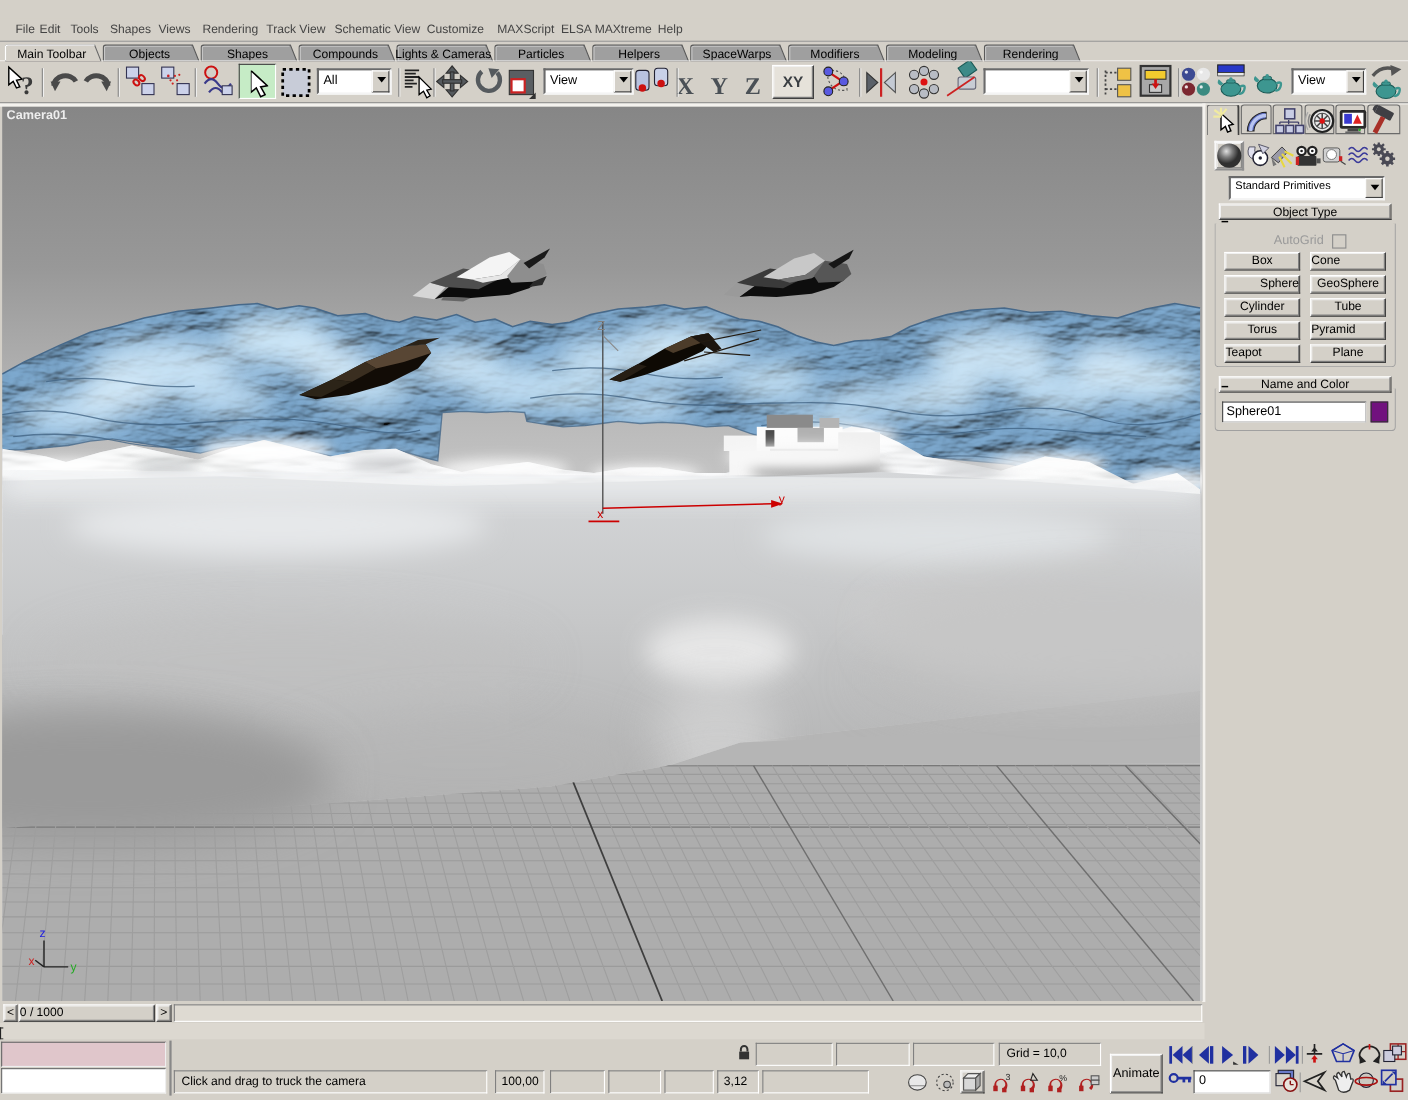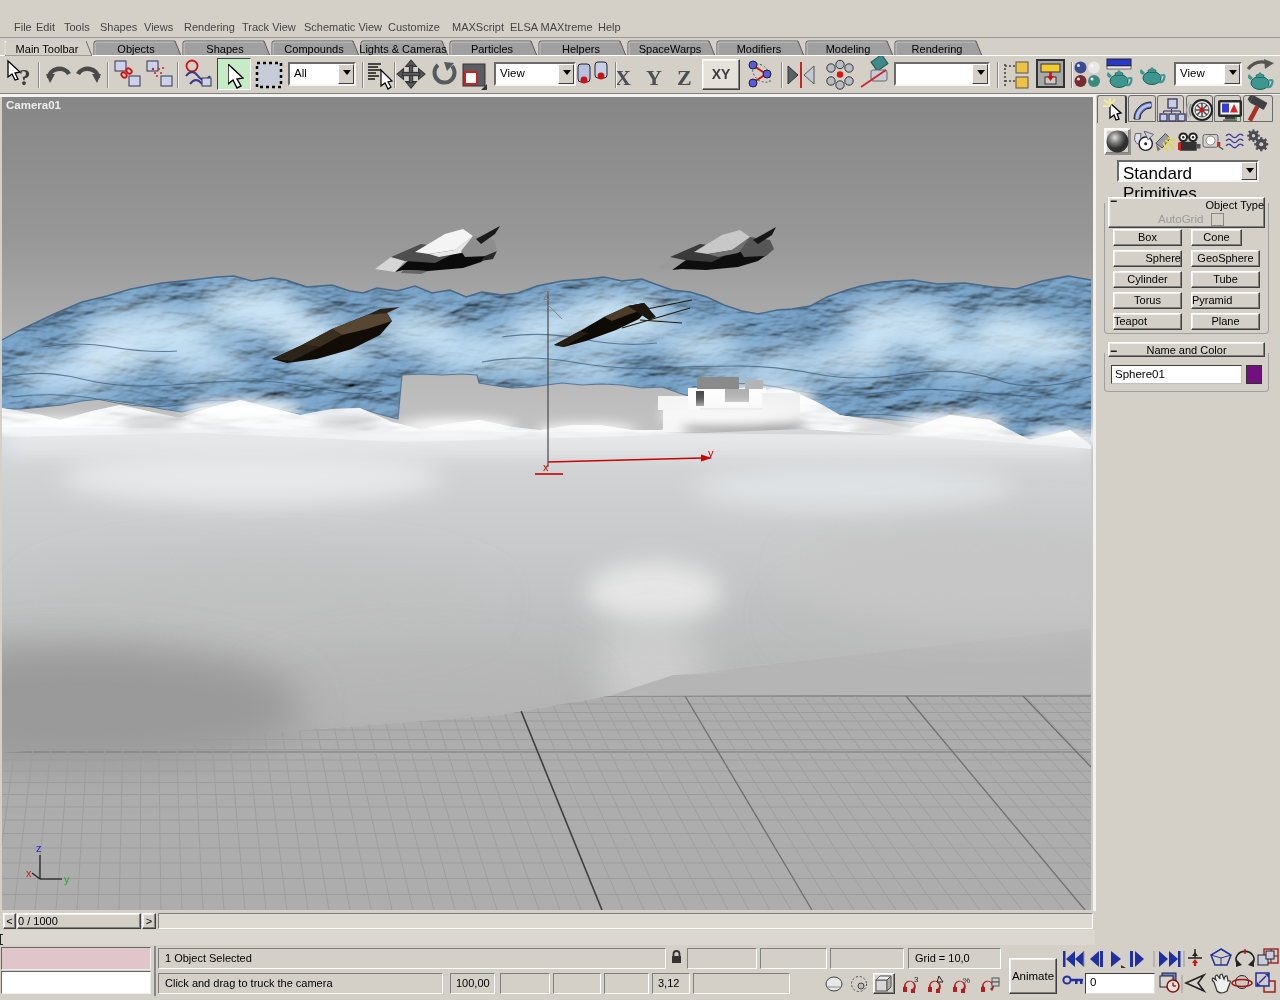--- a/index.html
+++ b/index.html
@@ -523,30 +523,30 @@
 <div class="abs" id="vplabel">Camera01</div>
 <div class="abs" id="panel">
 <div class="abs" style="left:1px;top:0;width:30px;height:28px;background:#d4d0c8;border:1px solid #6a6a6a;border-bottom:none;border-radius:3px 3px 0 0;border-right:2px solid #404040"></div>
 <div class="abs" style="left:32px;top:0;width:28px;height:27px;background:#d4d0c8;border:1px solid #6a6a6a;border-radius:3px 3px 0 0"></div>
 <div class="abs" style="left:61px;top:0;width:27px;height:27px;background:#d4d0c8;border:1px solid #6a6a6a;border-radius:3px 3px 0 0"></div>
 <div class="abs" style="left:90px;top:0;width:27px;height:27px;background:#d4d0c8;border:1px solid #6a6a6a;border-radius:3px 3px 0 0"></div>
 <div class="abs" style="left:118px;top:0;width:27px;height:27px;background:#d4d0c8;border:1px solid #6a6a6a;border-radius:3px 3px 0 0"></div>
 <div class="abs" style="left:147px;top:0;width:30px;height:27px;background:#d4d0c8;border:1px solid #6a6a6a;border-radius:3px 3px 0 0"></div>
 <div class="raised" style="left:8px;top:33px;width:27px;height:27px;border:2px solid;border-color:#f8f8f8 #909090 #909090 #f8f8f8"></div>
 <div class="combo" style="left:21px;top:65px;width:142px;height:22px">
-      <span style="position:absolute;left:4px;top:2px;font-size:17px">Standard Primitives</span>
+      <span style="position:absolute;left:4px;top:2px;font-size:10px">Standard Primitives</span>
       <span class="ar"></span>
     </div>
-<div class="raised" style="left:12px;top:102px;width:157px;height:31px;text-align:right;line-height:14px">Object Type</div>
+<div class="raised" style="left:12px;top:90px;width:157px;height:15px;text-align:center;line-height:14px">Object Type</div>
 <div class="abs" style="left:14px;top:99px;font-size:12px;font-weight:bold">−</div>
 <div class="abs" style="left:8px;top:108px;width:165px;height:131px;border:1px solid #a0a0a0;border-top:none;border-radius:0 0 4px 4px"></div>
 <div class="abs" style="left:62px;top:118px;font-size:11.5px;color:#9a9a9a">AutoGrid</div>
 <div class="abs" style="left:115px;top:118px;width:13px;height:13px;border:1.5px solid #8a8a8a"></div>
 <div class="raised" style="left:17px;top:134px;width:69px;height:17px;text-align:center;line-height:15px">Box</div>
-<div class="raised" style="left:95px;top:134px;width:51px;height:17px;text-align:center;line-height:15px">Cone</div>
+<div class="raised" style="left:95px;top:134px;width:69px;height:17px;line-height:15px">Cone</div>
 <div class="raised" style="left:17px;top:155px;width:69px;height:17px;text-align:right;line-height:15px">Sphere</div>
 <div class="raised" style="left:95px;top:155px;width:69px;height:17px;text-align:center;line-height:15px">GeoSphere</div>
 <div class="raised" style="left:17px;top:176px;width:69px;height:17px;text-align:center;line-height:15px">Cylinder</div>
 <div class="raised" style="left:95px;top:176px;width:69px;height:17px;text-align:center;line-height:15px">Tube</div>
 <div class="raised" style="left:17px;top:197px;width:69px;height:17px;text-align:center;line-height:15px">Torus</div>
 <div class="raised" style="left:95px;top:197px;width:69px;height:17px;text-align:left;line-height:15px">Pyramid</div>
 <div class="raised" style="left:17px;top:218px;width:69px;height:17px;line-height:15px">Teapot</div>
 <div class="raised" style="left:95px;top:218px;width:69px;height:17px;text-align:center;line-height:15px">Plane</div>
 <div class="raised" style="left:12px;top:247px;width:157px;height:15px;text-align:center;line-height:14px">Name and Color</div>
 <div class="abs" style="left:14px;top:249px;font-size:12px;font-weight:bold">−</div>
@@ -684,21 +684,20 @@
 <div class="raised" style="left:142px;top:2px;width:14px;height:16px;text-align:center;line-height:14px">&gt;</div>
 <div class="abs" style="left:158px;top:2px;width:935px;height:16px;background:#dedad2;border:1px solid;border-color:#808080 #fff #fff #808080"></div>
 </div>
 <div class="abs" id="statusrow">
     <div class="abs" style="left:0;top:4px;width:3px;height:11px;border:1.5px solid #222;border-right:none"></div>
   </div>
 <div class="abs" id="status">
 <div class="abs" style="left:1px;top:2px;width:150px;height:23px;background:#e0c6cb;border:1px solid;border-color:#666 #eee #eee #666"></div>
 <div class="abs" style="left:1px;top:26px;width:150px;height:23px;background:#fff;border:1px solid;border-color:#666 #eee #eee #666"></div>
 <div class="abs" style="left:154px;top:1px;width:2px;height:50px;background:#888"></div>
-<div class="sunk" style="left:158px;top:3px;width:508px;height:21px;padding:3px 0 0 6px">1 Object Selected</div>
 <svg class="abs" style="left:670px;top:5px" width="13" height="15">
       <rect x="2" y="6" width="9" height="7" fill="#333"></rect>
       <path d="M3.5,6 v-2 a3,3 0 0 1 6,0 v2" fill="none" stroke="#333" stroke-width="1.8"></path>
     </svg>
 <div class="sunk" style="left:687px;top:3px;width:70px;height:21px"></div>
 <div class="sunk" style="left:760px;top:3px;width:67px;height:21px"></div>
 <div class="sunk" style="left:830px;top:3px;width:74px;height:21px"></div>
 <div class="sunk" style="left:908px;top:3px;width:93px;height:21px;padding:3px 0 0 6px">Grid = 10,0</div>
 <div class="sunk" style="left:158px;top:28px;width:285px;height:21px;padding:3px 0 0 6px">Click and drag to truck the camera</div>
 <div class="sunk" style="left:450px;top:28px;width:45px;height:21px;padding:3px 0 0 5px">100,00</div>

